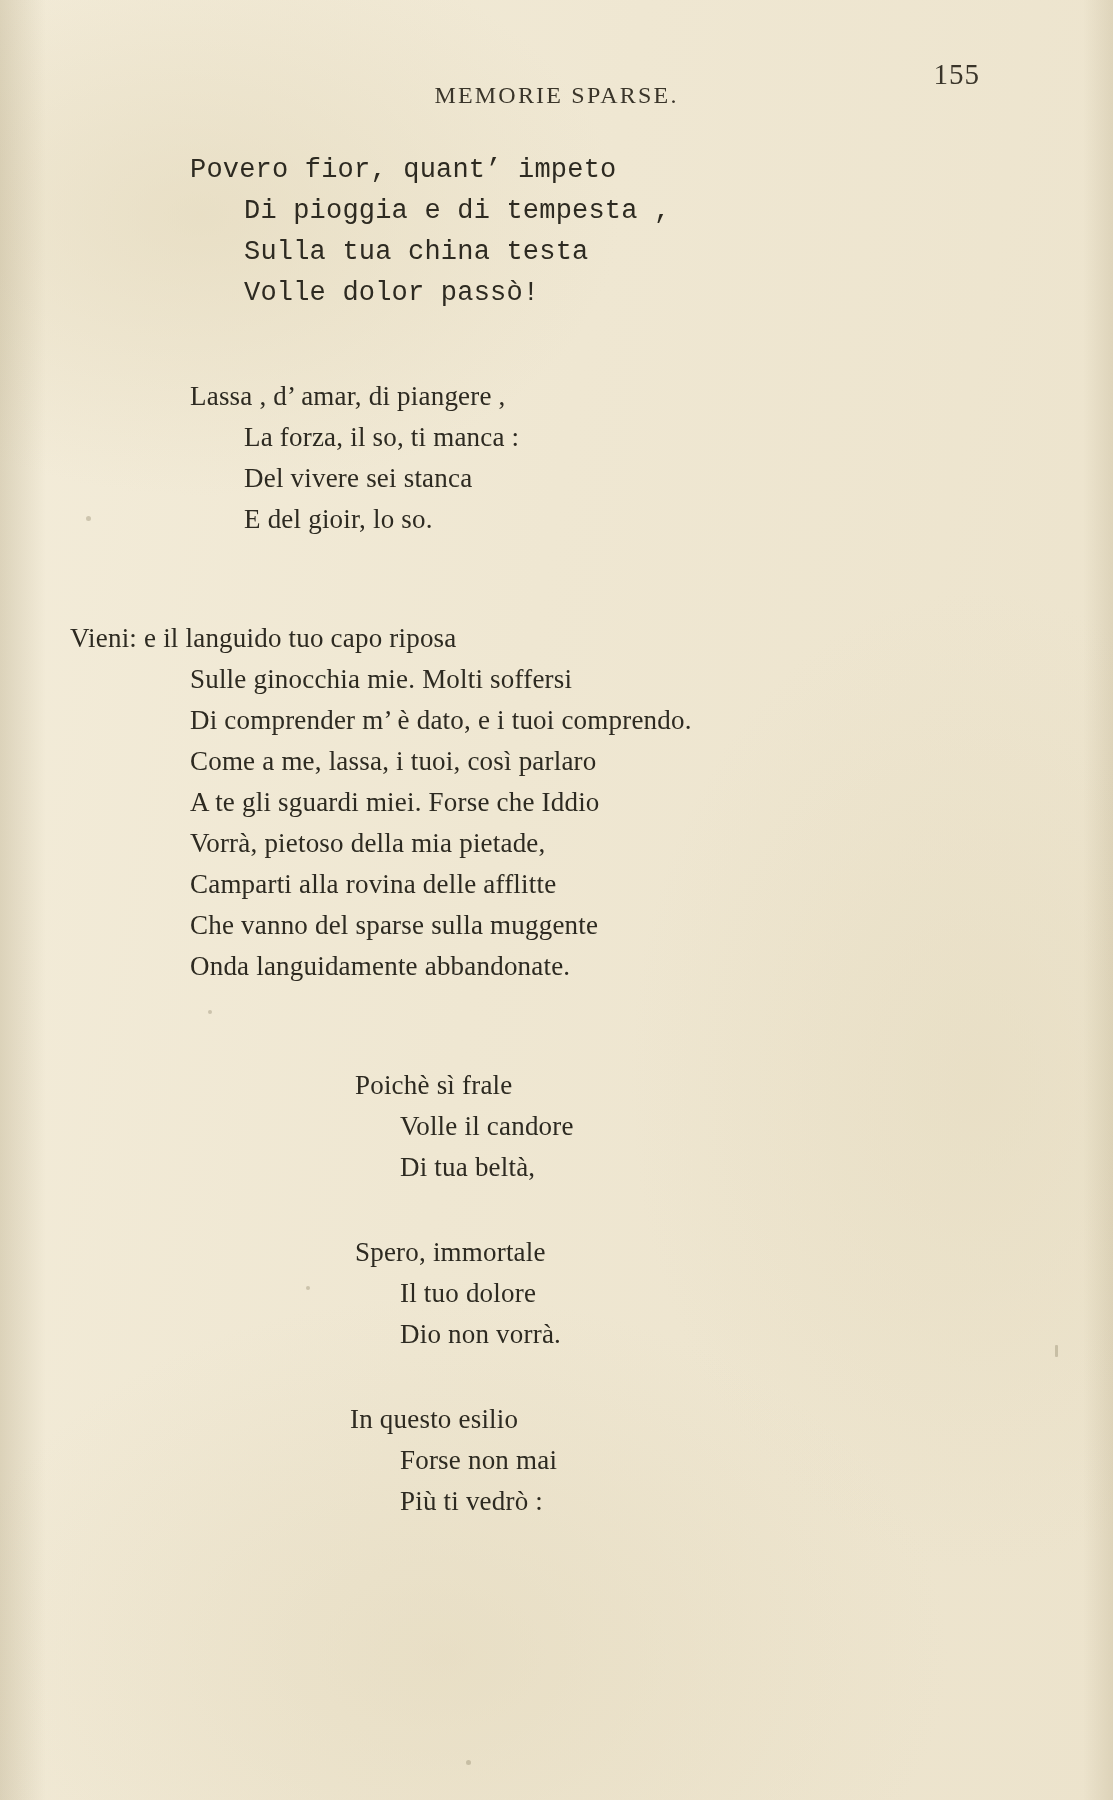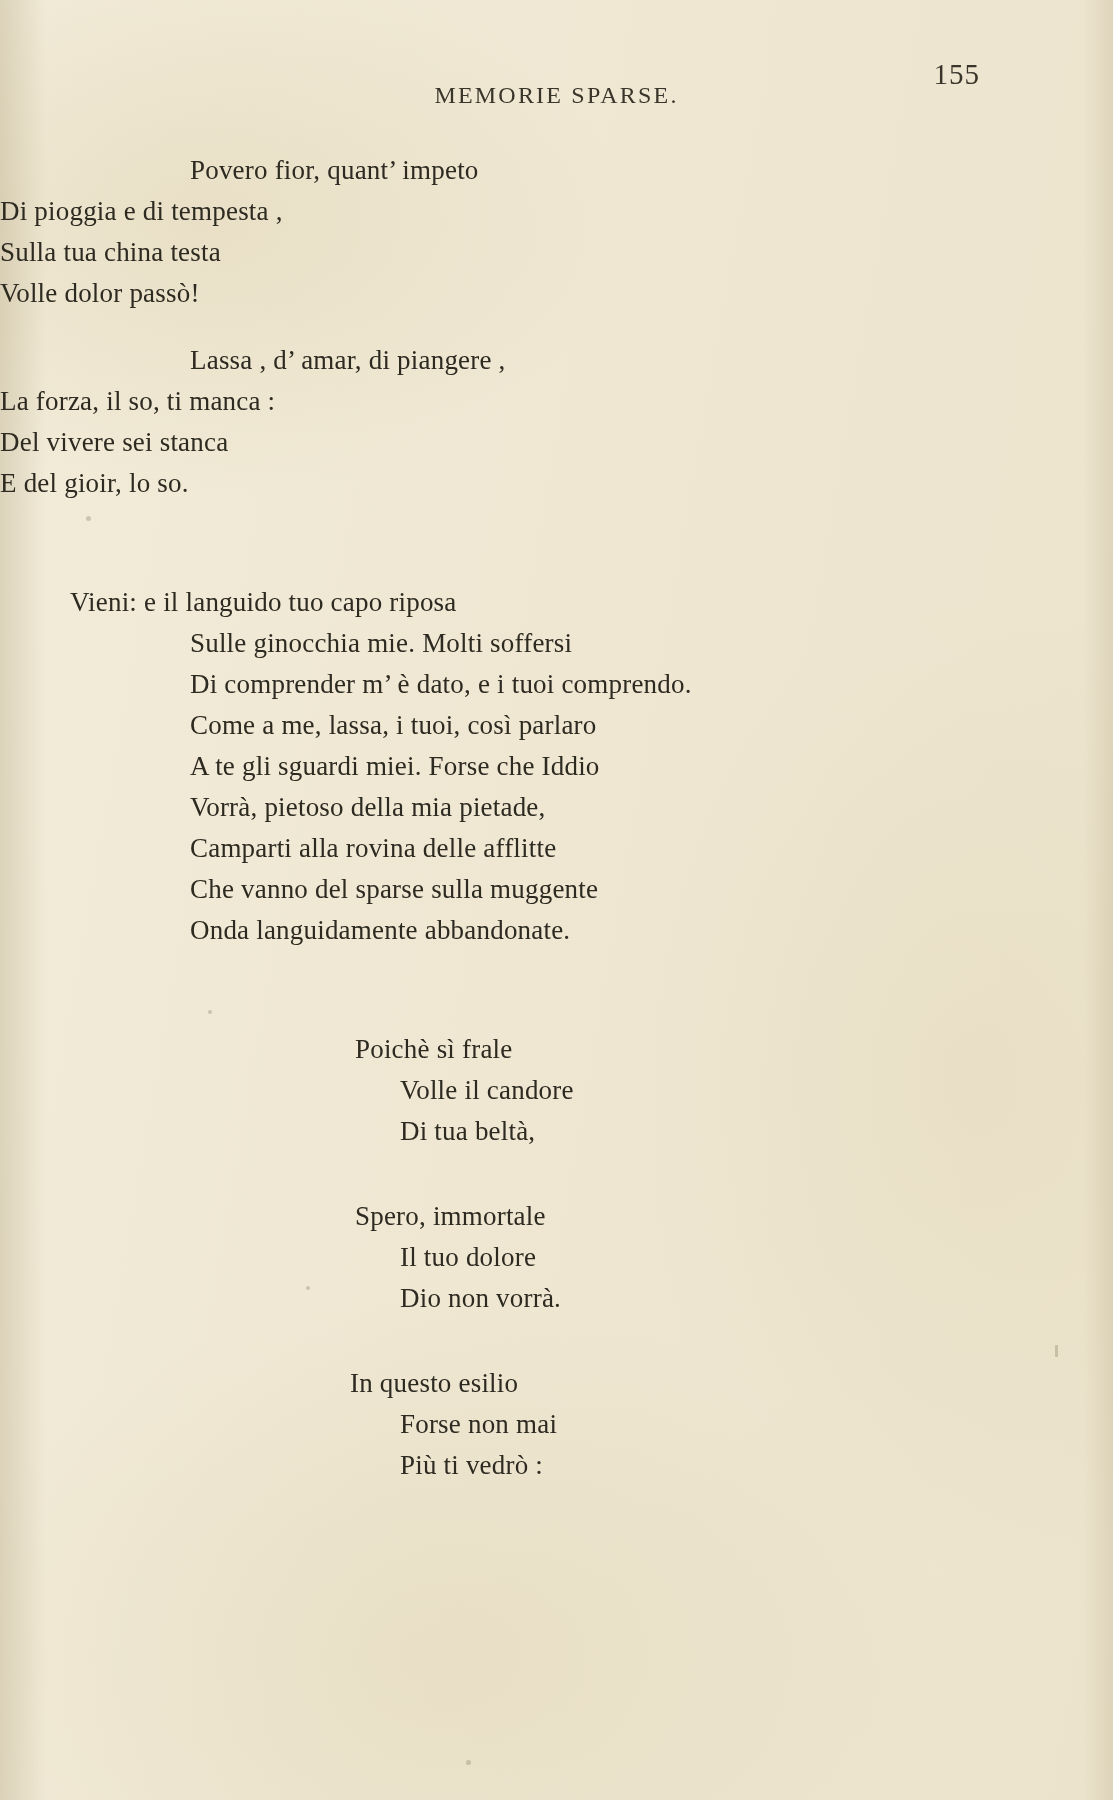--- a/index.html
+++ b/index.html
@@ -65,25 +65,25 @@
   .line {
     font-size: 27px;
     line-height: 41px;
     color: #2d2a21;
     white-space: pre;
     letter-spacing: 0.2px;
   }
   
   .i0 { padding-left: 70px; }
   .i1 { padding-left: 190px; }
-  .i2 { }
+  .i2 { padding-left: 244px; }
   .i5 { padding-left: 355px; }
   .i6 { padding-left: 400px; }
   .i7 { padding-left: 350px; }
-  .gap-lg { margin-bottom: 26px; }
+  .gap-lg { margin-bottom: 62px; font-family: Liberation Mono, monospace; }
   .gap-xl { margin-bottom: 78px; }
   
   .speck {
     position: absolute;
     background: rgba(120,108,80,0.30);
     border-radius: 50%;
     pointer-events: none;
   }
   .edge-shadow {
     position: absolute;

